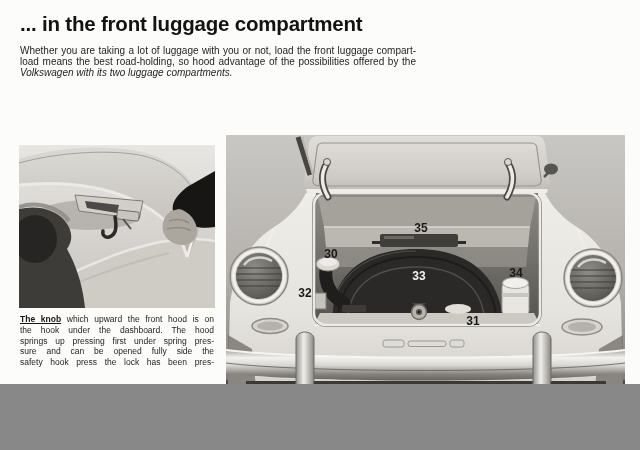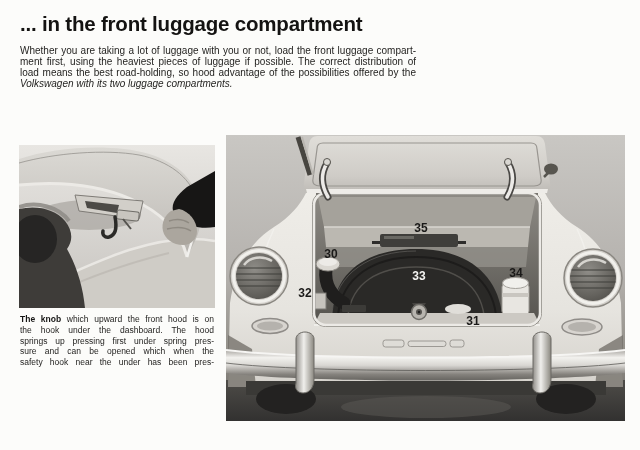--- a/index.html
+++ b/index.html
@@ -1,17 +1,17 @@
 <!DOCTYPE html>
 <html><head>
 <meta charset="utf-8">
 <style>
   html,body { margin:0; padding:0; background:#888; }
   .page {
-    position:relative; width:640px; height:450px;
+    position:relative; width:640px; height:384px;
     background:#fcfcfa; overflow:hidden;
     font-family:"Liberation Sans", sans-serif; color:#1c1b1a;
   }
   .title {
     position:absolute; left:20px; top:12px; margin:0;
     font-size:20.5px; font-weight:bold; letter-spacing:-0.2px; color:#141312;
   }
   .intro {
     position:absolute; left:20px; top:45px; width:396px;
     font-size:10px; line-height:11px; color:#252422;
@@ -19,34 +19,33 @@
   .jline { text-align:justify; text-align-last:justify; }
   .jline.last { text-align-last:left;font-style:italic; }
   .photo-left  { position:absolute; left:19px;  top:145px; width:196px; height:163px; }
   .photo-right { position:absolute; left:226px; top:135px; width:399px; height:286px; }
   .photo-left svg, .photo-right svg { display:block; }
   .leftcol {
     position:absolute; left:20px; top:314px; width:194px;
     font-size:8.5px; line-height:10.8px; color:#252422;
   }
   .leftcol .para + .para { margin-top:5px; }
-  .leftcol b { font-weight:bold; color:#161514; }
+  .leftcol b { font-weight:bold; color:#161514;text-decoration:underline; }
   .pageno { position:absolute; left:24px; top:452px; font-size:9.5px; color:#2a2928; }
   svg text.lbl { font-family:"Liberation Sans", sans-serif; font-size:12px; font-weight:bold; }
 </style>
 </head>
 <body>
 
 <div class="page">
 
   <h1 class="title">... in the front luggage compartment</h1>
 
   <div class="intro">
     <div class="jline">Whether you are taking a lot of luggage with you or not, load the front luggage compart-</div>
-    <div class="jline">ment first, using the heaviest pieces of luggage if possible. The correct distribution of</div>
     <div class="jline">load means the best road-holding, so hood advantage of the possibilities offered by the</div>
     <div class="jline last">Volkswagen with its two luggage compartments.</div>
   </div>
 
   <div class="photo-left">
     <svg width="196" height="163" viewBox="0 0 196 163">
       <defs>
         <linearGradient id="lpBg" x1="0" y1="0" x2="0" y2="1">
           <stop offset="0" stop-color="#e8e6e2"></stop>
             <stop offset="1" stop-color="#c7c4c0"></stop>
@@ -89,22 +88,22 @@
         <path d="M 148,84 C 156,82 166,82 172,86" stroke="#8f8a82" stroke-width="1.5" fill="none"></path>
       </g>
     </svg>
   </div>
 
   <div class="leftcol">
     <div class="para">
       <div class="jline"><b>The knob</b><span> which upward the front hood is on</span></div>
       <div class="jline">the hook under the dashboard. The hood</div>
       <div class="jline">springs up pressing first under spring pres-</div>
-      <div class="jline">sure and can be opened which when the</div>
-      <div class="jline">safety hook near the under has been pres-</div>
+      <div class="jline">sure and can be opened fully side the</div>
+      <div class="jline">safety hook press the lock has been pres-</div>
     </div>
   </div>
 
   <div class="pageno">12</div>
 
   <div class="photo-right">
     <svg width="399" height="286" viewBox="0 0 399 286">
       <defs>
         <linearGradient id="bgGrad" x1="0" y1="0" x2="0" y2="1">
           <stop offset="0" stop-color="#c9c7c3"></stop>

